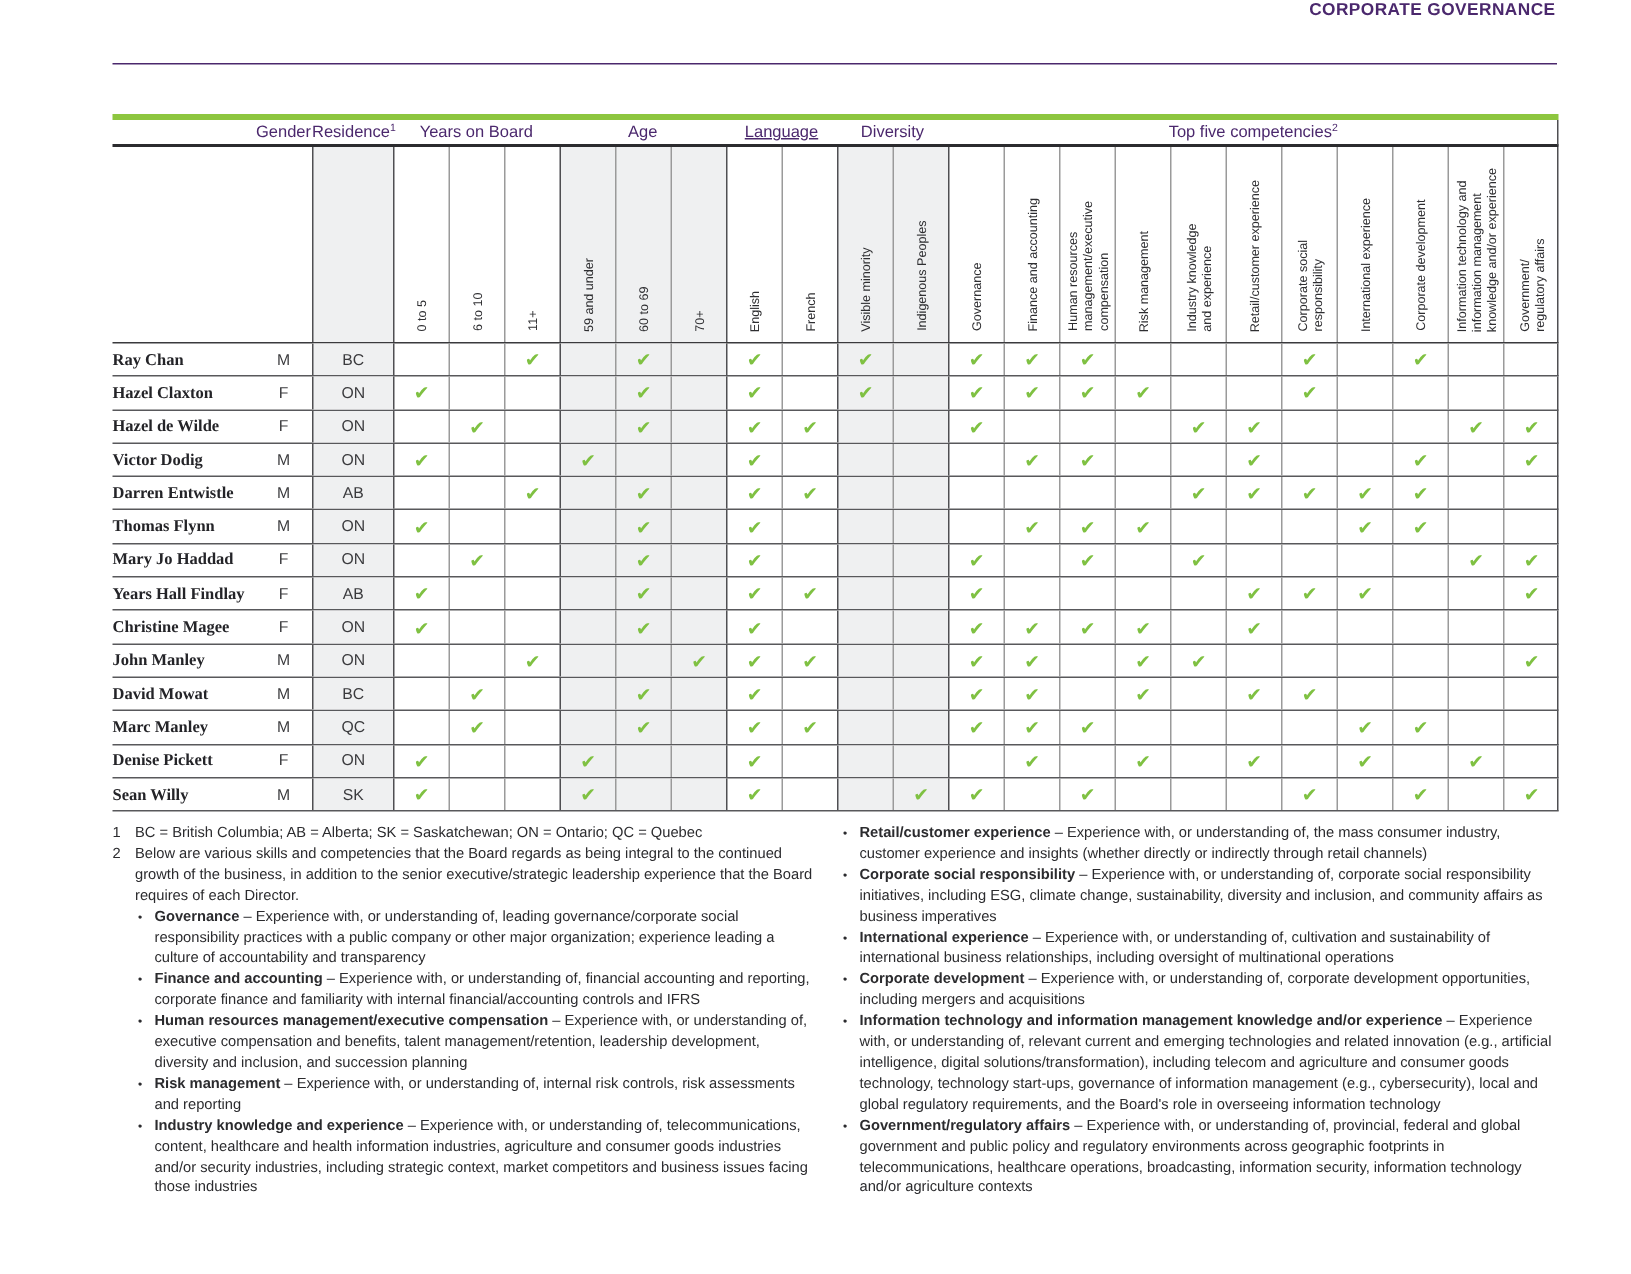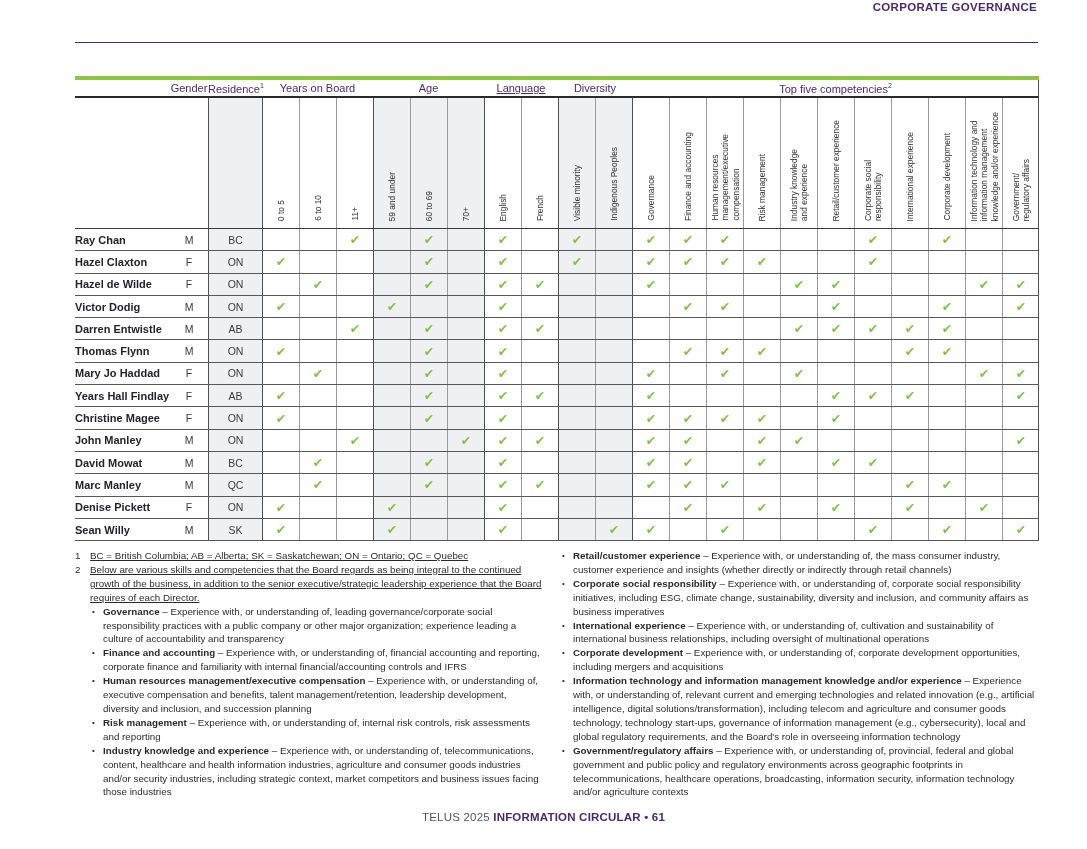--- a/index.html
+++ b/index.html
@@ -43,38 +43,38 @@
     font-size:8.4px; line-height:1.22; color:#2e2e31; white-space:pre-line;
     max-height:120px;
   }
   .shade { background:#EFF0F1; }
   .bl  { border-left:1px solid #9a9a9a; }
   .blg { border-left:1px solid #4f4f52; }
   .matrix-right-edge { border-right:1px solid #4f4f52; }
 
   .trow { height:22.3px; border-bottom:1.5px solid #58585b; }
   .trow .cell { display:flex; align-items:center; justify-content:center; }
-  .trow .name { justify-content:flex-start; font-size:11px; font-weight:700; color:#242428; }
+  .trow .name { justify-content:flex-start; font-size:11px; font-weight:700; color:#242428;font-family:Liberation Serif, serif; }
   .trow .gender, .trow .res { font-size:10.5px; color:#3a3a3d; }
   .chk {
     font-family:"DejaVu Sans", sans-serif;
     color:#7FC142; font-weight:700; font-size:12.5px;
   }
 
   
   .footnotes {
     position:absolute; top:549px; left:75px; width:966px;
     display:flex; gap:17px;
     font-size:9.8px; line-height:1.42; color:#2b2b2e;
   }
   .fn-col-left  { flex:0 0 468px; }
   .fn-col-right { flex:1; }
   .fn-note { display:flex; }
   .fn-num { flex:0 0 15px; }
-  .fn-body { flex:1;text-decoration:underline; }
+  .fn-body { flex:1; }
   .fn-bullets { margin-left:15px; }
   .fn-bullet { display:flex; }
   .fn-dot { flex:0 0 13px; padding-left:2px; font-size:8px; line-height:1.7; }
   .fn-text { flex:1; }
   .fn-text b { font-weight:700; }
 
   
   .page-footer {
     position:absolute; top:811px; left:0; width:100%;
     text-align:center; font-size:11.5px; letter-spacing:.2px;
@@ -841,17 +841,14 @@
             <div class="fn-text"><b>Information technology and information management knowledge and/or experience</b> – Experience with, or understanding of, relevant current and emerging technologies and related innovation (e.g., artificial intelligence, digital solutions/transformation), including telecom and agriculture and consumer goods technology, technology start-ups, governance of information management (e.g., cybersecurity), local and global regulatory requirements, and the Board's role in overseeing information technology</div>
           </div>
           <div class="fn-bullet">
             <div class="fn-dot">•</div>
             <div class="fn-text"><b>Government/regulatory affairs</b> – Experience with, or understanding of, provincial, federal and global government and public policy and regulatory environments across geographic footprints in telecommunications, healthcare operations, broadcasting, information security, information technology and/or agriculture contexts</div>
           </div>
         </div>
     </div>
   </div>
 
-  <div class="page-footer">
-    <span class="pf-prefix">TELUS 2025 </span><span class="pf-bold">INFORMATION CIRCULAR • 61</span>
-  </div>
 
 </div>
 
 </body></html>

